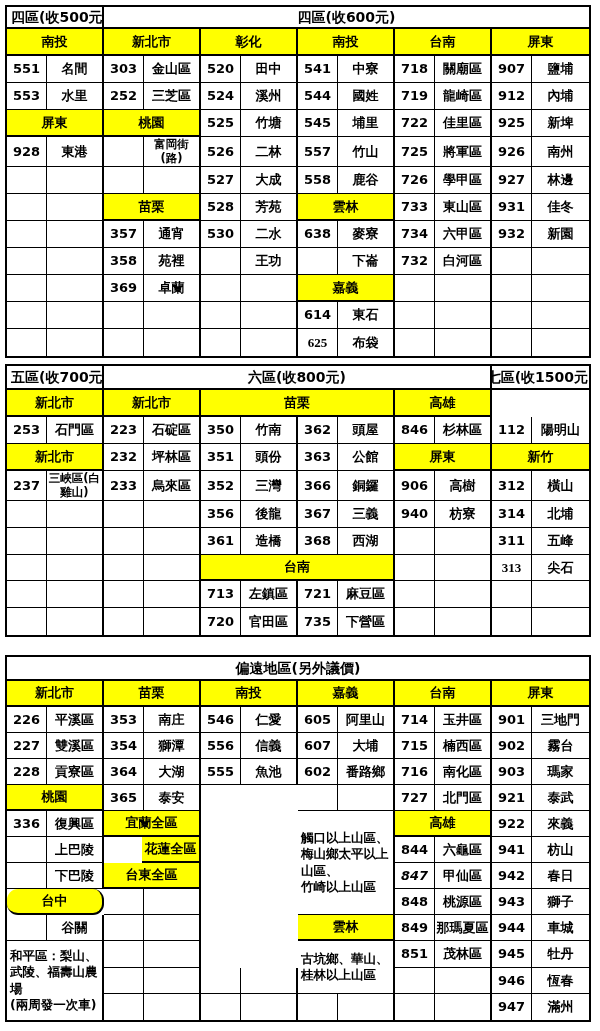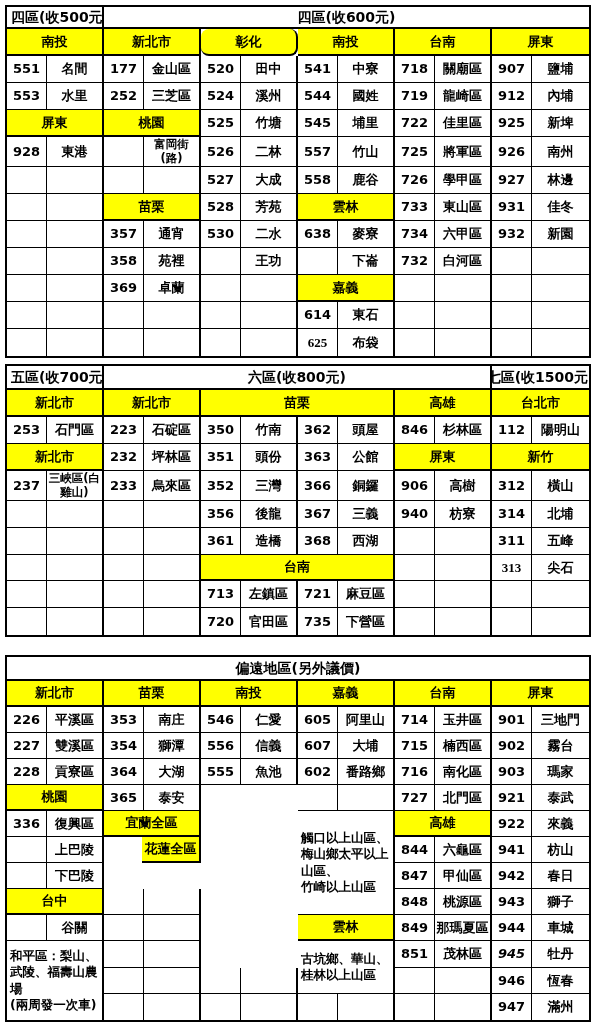--- a/index.html
+++ b/index.html
@@ -36,27 +36,27 @@
 </style>
 </head>
 <body>
 
 <div id="sheet">
     <div class="tbl" style="top: 5px; grid-template-rows: 22px 27px 27px 27px 27px 30px 27px 27px 27px 27px 27px 27px 27px;">
       <div class="cell title al gb" style="grid-area: 1 / 1 / span 1 / span 2;">四區(收500元)</div>
       <div class="cell title er" style="grid-area: 1 / 3 / span 1 / span 10;">四區(收600元)</div>
       <div class="cell yellow hdr gb" style="grid-area: 2 / 1 / span 1 / span 2;">南投</div>
       <div class="cell yellow hdr gb" style="grid-area: 2 / 3 / span 1 / span 2;">新北市</div>
-      <div class="cell yellow hdr gb" style="grid-area: 2 / 5 / span 1 / span 2; border-radius: 8px;">彰化</div>
+      <div class="cell yellow hdr gb" style="grid-area: 2 / 5 / span 1 / span 2;">彰化</div>
       <div class="cell yellow hdr gb" style="grid-area: 2 / 7 / span 1 / span 2;">南投</div>
       <div class="cell yellow hdr gb" style="grid-area: 2 / 9 / span 1 / span 2;">台南</div>
       <div class="cell yellow hdr er" style="grid-area: 2 / 11 / span 1 / span 2;">屏東</div>
       <div class="cell" style="grid-area: 3 / 1 / span 1 / span 1;">551</div>
       <div class="cell gb" style="grid-area: 3 / 2 / span 1 / span 1;">名間</div>
-      <div class="cell" style="grid-area: 3 / 3 / span 1 / span 1;">177</div>
+      <div class="cell" style="grid-area: 3 / 3 / span 1 / span 1;">303</div>
       <div class="cell gb" style="grid-area: 3 / 4 / span 1 / span 1;">金山區</div>
       <div class="cell" style="grid-area: 3 / 5 / span 1 / span 1;">520</div>
       <div class="cell gb" style="grid-area: 3 / 6 / span 1 / span 1;">田中</div>
       <div class="cell" style="grid-area: 3 / 7 / span 1 / span 1;">541</div>
       <div class="cell gb" style="grid-area: 3 / 8 / span 1 / span 1;">中寮</div>
       <div class="cell" style="grid-area: 3 / 9 / span 1 / span 1;">718</div>
       <div class="cell gb" style="grid-area: 3 / 10 / span 1 / span 1;">關廟區</div>
       <div class="cell" style="grid-area: 3 / 11 / span 1 / span 1;">907</div>
       <div class="cell er" style="grid-area: 3 / 12 / span 1 / span 1;">鹽埔</div>
       <div class="cell" style="grid-area: 4 / 1 / span 1 / span 1;">553</div>
@@ -176,21 +176,20 @@
       <div class="cell er eb" style="grid-area: 13 / 12 / span 1 / span 1;"></div>
     </div>
     <div class="tbl" style="top: 364px; grid-template-rows: 24px 27px 27px 27px 30px 27px 27px 26px 27px 27px;">
       <div class="cell title al gb" style="grid-area: 1 / 1 / span 1 / span 2;">五區(收700元)</div>
       <div class="cell title gb" style="grid-area: 1 / 3 / span 1 / span 8;">六區(收800元)</div>
       <div class="cell title er" style="grid-area: 1 / 11 / span 1 / span 2;">七區(收1500元)</div>
       <div class="cell yellow hdr gb" style="grid-area: 2 / 1 / span 1 / span 2;">新北市</div>
       <div class="cell yellow hdr gb" style="grid-area: 2 / 3 / span 1 / span 2;">新北市</div>
       <div class="cell yellow hdr gb" style="grid-area: 2 / 5 / span 1 / span 4;">苗栗</div>
       <div class="cell yellow hdr gb" style="grid-area: 2 / 9 / span 1 / span 2;">高雄</div>
-      <div class="cell yellow hdr er" style="grid-area: 2 / 11 / span 1 / span 2;">台北市</div>
       <div class="cell" style="grid-area: 3 / 1 / span 1 / span 1;">253</div>
       <div class="cell gb" style="grid-area: 3 / 2 / span 1 / span 1;">石門區</div>
       <div class="cell" style="grid-area: 3 / 3 / span 1 / span 1;">223</div>
       <div class="cell gb" style="grid-area: 3 / 4 / span 1 / span 1;">石碇區</div>
       <div class="cell" style="grid-area: 3 / 5 / span 1 / span 1;">350</div>
       <div class="cell gb" style="grid-area: 3 / 6 / span 1 / span 1;">竹南</div>
       <div class="cell" style="grid-area: 3 / 7 / span 1 / span 1;">362</div>
       <div class="cell gb" style="grid-area: 3 / 8 / span 1 / span 1;">頭屋</div>
       <div class="cell" style="grid-area: 3 / 9 / span 1 / span 1;">846</div>
       <div class="cell gb" style="grid-area: 3 / 10 / span 1 / span 1;">杉林區</div>
@@ -339,25 +338,26 @@
       <div class="cell er" style="grid-area: 7 / 12 / span 1 / span 1;">來義</div>
       <div class="cell" style="grid-area: 8 / 1 / span 1 / span 1;"></div>
       <div class="cell gb" style="grid-area: 8 / 2 / span 1 / span 1;">上巴陵</div>
       <div class="cell yellow hdr gb" style="grid-area: 8 / 3 / span 1 / span 2; margin-left: 38px;">花蓮全區</div>
       <div class="cell" style="grid-area: 8 / 9 / span 1 / span 1;">844</div>
       <div class="cell gb" style="grid-area: 8 / 10 / span 1 / span 1;">六龜區</div>
       <div class="cell" style="grid-area: 8 / 11 / span 1 / span 1;">941</div>
       <div class="cell er" style="grid-area: 8 / 12 / span 1 / span 1;">枋山</div>
       <div class="cell" style="grid-area: 9 / 1 / span 1 / span 1;"></div>
       <div class="cell gb" style="grid-area: 9 / 2 / span 1 / span 1;">下巴陵</div>
-      <div class="cell" style="grid-area: 9 / 9 / span 1 / span 1;">847</div>
+      <div class="cell yellow hdr gb" style="grid-area: 9 / 3 / span 1 / span 2;">台東全區</div>
+      <div class="cell" style="grid-area: 9 / 9 / span 1 / span 1; font-style: italic;">847</div>
       <div class="cell gb" style="grid-area: 9 / 10 / span 1 / span 1;">甲仙區</div>
       <div class="cell" style="grid-area: 9 / 11 / span 1 / span 1;">942</div>
       <div class="cell er" style="grid-area: 9 / 12 / span 1 / span 1;">春日</div>
-      <div class="cell yellow hdr gb" style="grid-area: 10 / 1 / span 1 / span 2;">台中</div>
+      <div class="cell yellow hdr gb" style="grid-area: 10 / 1 / span 1 / span 2; border-radius: 11px;">台中</div>
       <div class="cell" style="grid-area: 10 / 3 / span 1 / span 1;"></div>
       <div class="cell gb" style="grid-area: 10 / 4 / span 1 / span 1;"></div>
       <div class="cell" style="grid-area: 10 / 9 / span 1 / span 1;">848</div>
       <div class="cell gb" style="grid-area: 10 / 10 / span 1 / span 1;">桃源區</div>
       <div class="cell" style="grid-area: 10 / 11 / span 1 / span 1;">943</div>
       <div class="cell er" style="grid-area: 10 / 12 / span 1 / span 1;">獅子</div>
       <div class="cell" style="grid-area: 11 / 1 / span 1 / span 1;"></div>
       <div class="cell gb" style="grid-area: 11 / 2 / span 1 / span 1;">谷關</div>
       <div class="cell" style="grid-area: 11 / 3 / span 1 / span 1;"></div>
       <div class="cell gb" style="grid-area: 11 / 4 / span 1 / span 1;"></div>
@@ -366,21 +366,21 @@
       <div class="cell gb" style="grid-area: 11 / 10 / span 1 / span 1;">那瑪夏區</div>
       <div class="cell" style="grid-area: 11 / 11 / span 1 / span 1;">944</div>
       <div class="cell er" style="grid-area: 11 / 12 / span 1 / span 1;">車城</div>
       <div class="cell note gb eb" style="grid-area: 12 / 1 / span 3 / span 2;">和平區：梨山、武陵、福壽山農場
 (兩周發一次車)</div>
       <div class="cell" style="grid-area: 12 / 3 / span 1 / span 1;"></div>
       <div class="cell gb" style="grid-area: 12 / 4 / span 1 / span 1;"></div>
       <div class="cell note gb" style="grid-area: 12 / 7 / span 2 / span 2;">古坑鄉、華山、桂林以上山區</div>
       <div class="cell" style="grid-area: 12 / 9 / span 1 / span 1;">851</div>
       <div class="cell gb" style="grid-area: 12 / 10 / span 1 / span 1;">茂林區</div>
-      <div class="cell" style="grid-area: 12 / 11 / span 1 / span 1; font-style: italic;">945</div>
+      <div class="cell" style="grid-area: 12 / 11 / span 1 / span 1;">945</div>
       <div class="cell er" style="grid-area: 12 / 12 / span 1 / span 1;">牡丹</div>
       <div class="cell" style="grid-area: 13 / 3 / span 1 / span 1;"></div>
       <div class="cell gb" style="grid-area: 13 / 4 / span 1 / span 1;"></div>
       <div class="cell" style="grid-area: 13 / 5 / span 1 / span 1;"></div>
       <div class="cell gb" style="grid-area: 13 / 6 / span 1 / span 1;"></div>
       <div class="cell" style="grid-area: 13 / 9 / span 1 / span 1;"></div>
       <div class="cell gb" style="grid-area: 13 / 10 / span 1 / span 1;"></div>
       <div class="cell" style="grid-area: 13 / 11 / span 1 / span 1;">946</div>
       <div class="cell er" style="grid-area: 13 / 12 / span 1 / span 1;">恆春</div>
       <div class="cell eb" style="grid-area: 14 / 3 / span 1 / span 1;"></div>

